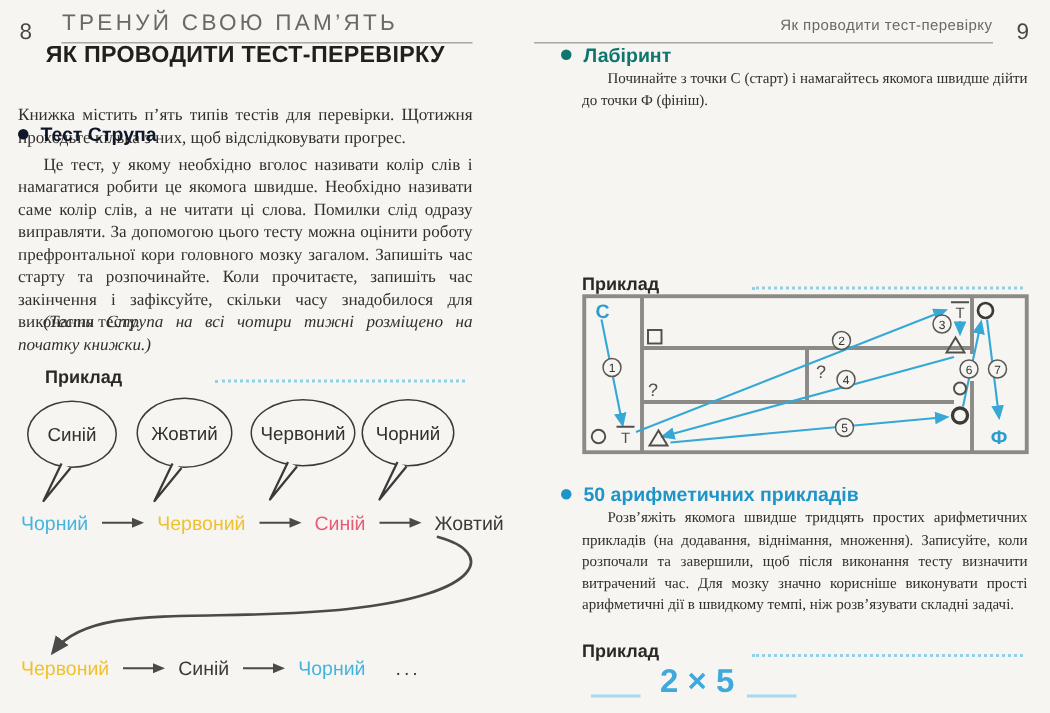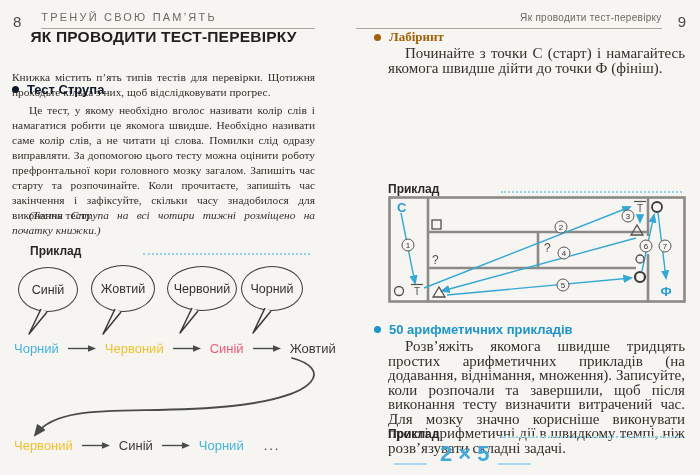--- a/index.html
+++ b/index.html
@@ -14,31 +14,31 @@
   #pageR{left:350px;}
 
   
   .phead{position:absolute;top:7px;display:flex;align-items:flex-end;}
   #pageL .phead{left:13px;right:35px;}
   #pageR .phead{left:6px;right:14px;}
   .pnum{font-size:15px;color:#4a4743;line-height:1;}
   .ph-rule{flex:1;border-bottom:1px solid #aba69f;padding-bottom:3px;}
   #pageL .ph-rule{margin-left:20px;}
   #pageR .ph-rule{margin-right:16px;text-align:right;}
-  .ph-text{font-size:11px;color:#6d6862;}
+  .ph-text{font-size:15px;color:#6d6862;}
   #pageL .ph-text{letter-spacing:2.2px;}
   #pageR .ph-text{font-size:10px;letter-spacing:.3px;}
 
   .chtitle{position:absolute;top:28px;left:12px;width:303px;text-align:center;
     font-weight:bold;font-size:15.5px;color:#221f1c;letter-spacing:.2px;}
 
   .body-text{position:absolute;font-family:"Liberation Serif", serif;
     color:#332f2a;text-align:justify;}
   #pageL .body-text{left:12px;width:303px;font-size:11.4px;line-height:15px;}
-  #pageR .body-text{left:38px;width:297px;font-size:15px;line-height:14.5px;}
+  #pageR .body-text{left:38px;width:297px;font-size:10px;line-height:14.5px;}
   .ind{text-indent:17px;}
   .ital{font-style:italic;}
 
   .secthead{position:absolute;display:flex;align-items:center;font-weight:bold;font-size:13px;}
   .sdot{width:7px;height:7px;border-radius:50%;background-color:currentColor;margin-right:8px;flex:0 0 auto;}
   #pageL .secthead{left:12px;}
   #pageR .secthead{left:24px;}
 
   .exrow{position:absolute;display:flex;align-items:flex-end;gap:48px;}
   .exlabel{font-weight:bold;font-size:12px;color:#2b2825;line-height:1;}
@@ -167,21 +167,21 @@
 
 <div class="page" id="pageR">
 
   <div class="phead">
     <span class="ph-rule">
       <span class="ph-text">Як проводити тест-перевірку</span>
     </span>
     <span class="pnum">9</span>
   </div>
 
-  <div class="secthead" style="top: 29px; color: #a16207; font-family: Liberation Serif, serif;">
+  <div class="secthead" style="top: 29px; color: #0f766e;">
     <span class="sdot"></span>
     <span>Лабіринт</span>
   </div>
 
   <div class="body-text ind" style="top:46px;">Починайте з точки С (старт) і намагайтесь якомога швидше дійти до точки Ф (фініш).</div>
 
   <div class="exrow" style="top: 183px; left: 38px; right: 18px; color: rgb(143, 210, 230);">
     <span class="exlabel">Приклад</span>
     <span class="exleader"></span>
   </div>

